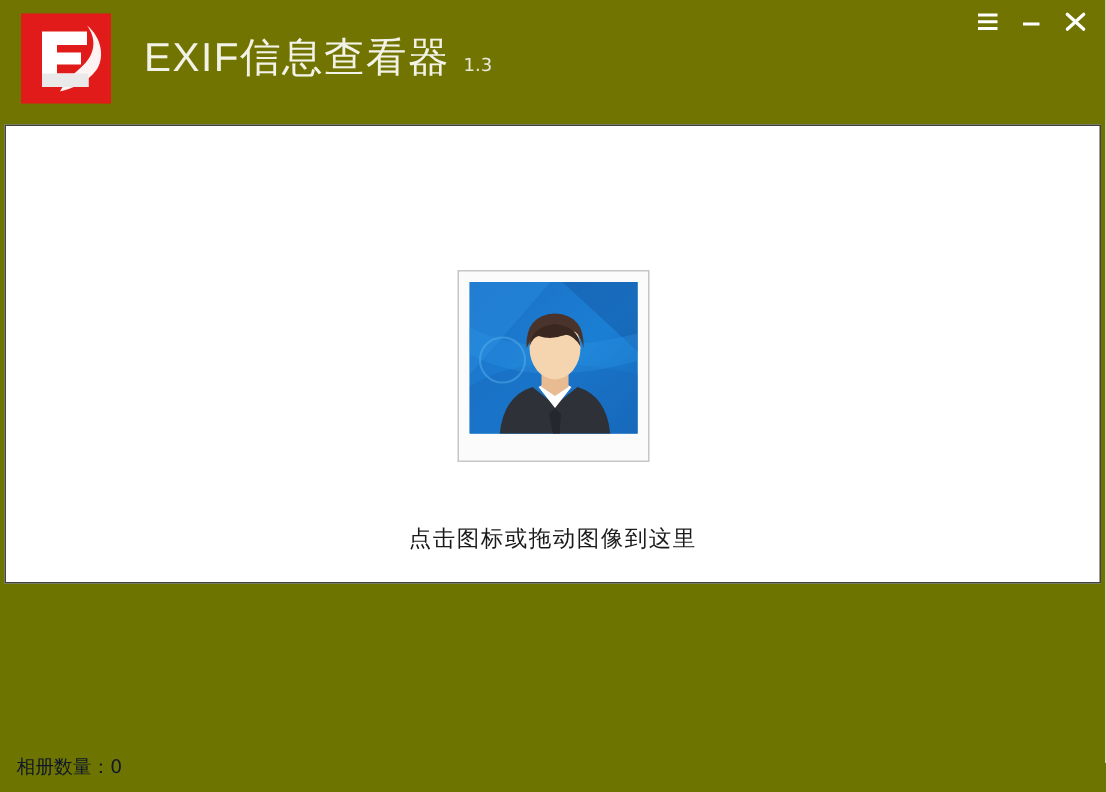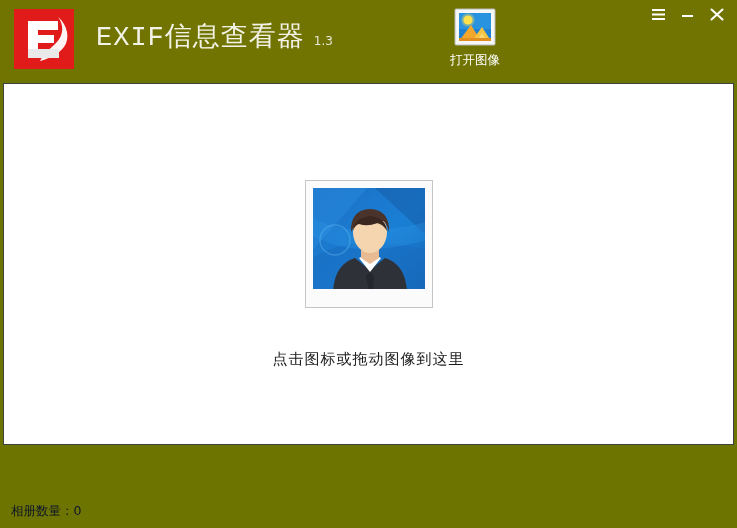--- a/index.html
+++ b/index.html
@@ -49,21 +49,21 @@
     left: 96px;
     top: 21px;
     height: 40px;
     display: flex;
     align-items: baseline;
   }
   .app-title {
     font-size: 27px;
     color: #f2f2e6;
     letter-spacing: 1px;
-    font-family: Liberation Mono, monospace;
+    font-family: Liberation Sans, sans-serif;
     line-height: 34px;
     white-space: nowrap;
   }
   .app-version {
     font-size: 12px;
     color: #e8e8d8;
     margin-left: 9px;
     white-space: nowrap;
   }
 
@@ -124,21 +124,21 @@
     color: #ffffff;
   }
   .win-btn svg { display: block; }
 
   
   .content {
     position: absolute;
     left: 3px;
     top: 83px;
     width: 731px;
-    height: 362px;
+    height: 306px;
     background: #ffffff;
     border: 1px solid #3f4240;
     box-sizing: border-box;
   }
 
   .drop-zone {
     position: absolute;
     left: 0;
     top: 0;
     width: 100%;
@@ -209,36 +209,20 @@
       </svg>
     </div>
 
     <div class="title-wrap">
       <span class="app-title">EXIF信息查看器</span>
       <span class="app-version">1.3</span>
     </div>
 
     <div class="toolbar">
 
-      <div class="tool-btn">
-        <div class="tool-icon">
-          <svg width="42" height="38" viewBox="0 0 42 38">
-            <rect x="1" y="1" width="40" height="36" rx="1" fill="#f7f7f7" stroke="#b9b9b9" stroke-width="1"></rect>
-            <rect x="5" y="5" width="32" height="28" fill="#1f7fd0"></rect>
-            <rect x="5" y="5" width="32" height="16" fill="#2a93e0"></rect>
-            <circle cx="14" cy="12" r="4.6" fill="#ffe14d"></circle>
-            <circle cx="14" cy="12" r="6.6" fill="#ffe14d" opacity="0.35"></circle>
-            <polygon points="5,33 17,17 27,33" fill="#f2a72c"></polygon>
-            <polygon points="18,33 28,19 37,33" fill="#f6c443"></polygon>
-            <polygon points="23,33 28,25 33,33" fill="#f9d873"></polygon>
-            <rect x="5" y="30" width="32" height="3" fill="#e08f20"></rect>
-          </svg>
-        </div>
-        <span class="tool-label">打开图像</span>
-      </div>
 
 
     </div>
 
     <div class="win-controls">
       <div class="win-btn">
         <svg width="15" height="13" viewBox="0 0 15 13">
           <rect x="1" y="1" width="13" height="2" fill="#ffffff"></rect>
           <rect x="1" y="5.5" width="13" height="2" fill="#ffffff"></rect>
           <rect x="1" y="10" width="13" height="2" fill="#ffffff"></rect>

